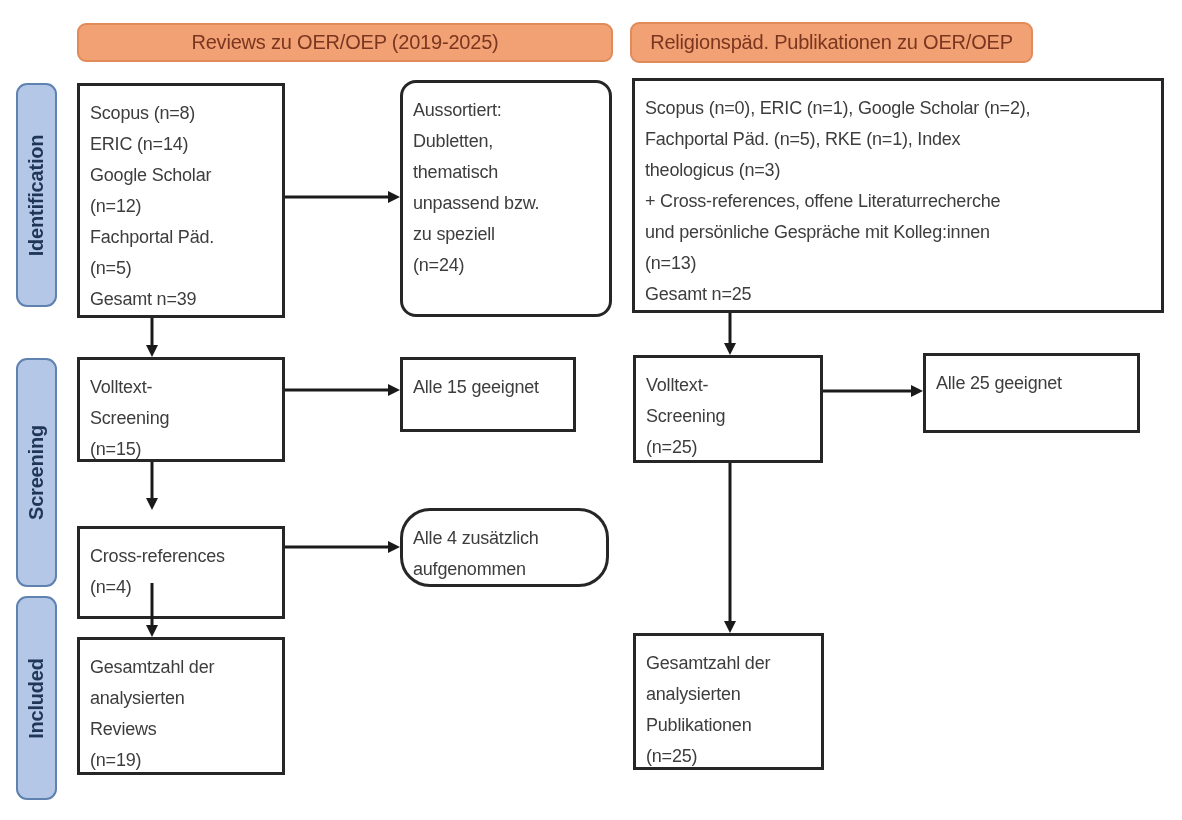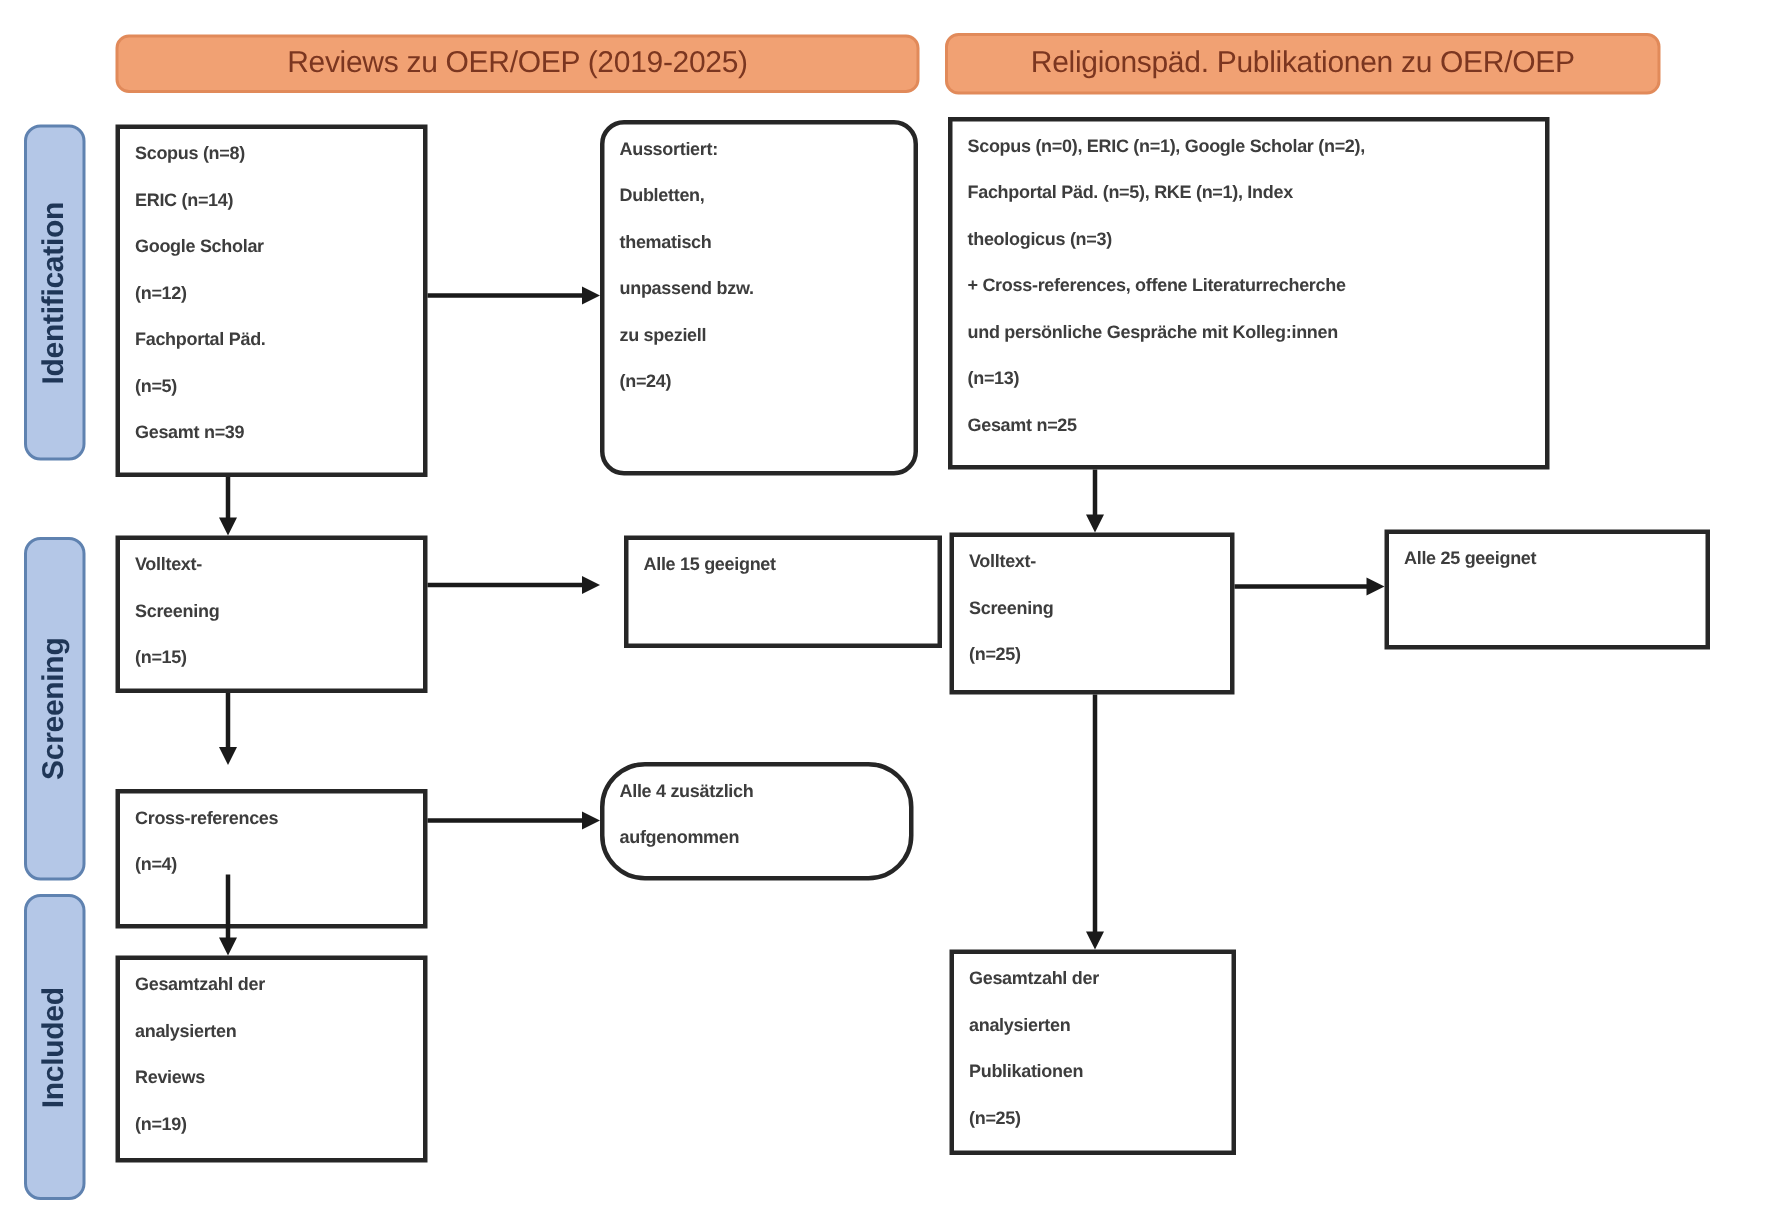--- a/index.html
+++ b/index.html
@@ -23,32 +23,32 @@
     background:var(--stage-fill);border:2px solid var(--stage-border);
     border-radius:11px;color:var(--stage-text);box-sizing:border-box;
   }
   .stage span{
     transform:rotate(-90deg);white-space:nowrap;
     font-size:20px;font-weight:bold;letter-spacing:-0.2px;
   }
   .fbox{
     position:absolute;background:#fff;border:3px solid var(--box-border);
     box-sizing:border-box;color:var(--box-text);
-    font-size:12px;font-weight:bold;line-height:31px;letter-spacing:-0.2px;
-    padding:1px 10px;white-space:pre-line;
+    font-size:18px;font-weight:normal;line-height:31px;letter-spacing:-0.2px;
+    padding:12px 10px;white-space:pre-line;
   }
   #arrows{position:absolute;left:0;top:0;width:1182px;height:820px;pointer-events:none;}
 </style>
 </head>
 <body>
 
 <div id="canvas">
 
   <div class="col-header" style="left:77px;top:23px;width:536px;height:39px;">Reviews zu OER/OEP (2019-2025)</div>
-  <div class="col-header" style="left:630px;top:22px;width:477px;height:41px;">Religionspäd. Publikationen zu OER/OEP</div>
+  <div class="col-header" style="left:630px;top:22px;width:403px;height:41px;">Religionspäd. Publikationen zu OER/OEP</div>
 
   <div class="stage" style="left:16px;top:83px;width:41px;height:224px;">
     <span>Identification</span>
   </div>
   <div class="stage" style="left:16px;top:358px;width:41px;height:229px;">
     <span>Screening</span>
   </div>
   <div class="stage" style="left:16px;top:596px;width:41px;height:204px;">
     <span>Included</span>
   </div>
@@ -62,31 +62,31 @@
 Gesamt n=39</div>
   <div class="fbox" style="left:400px;top:80px;width:212px;height:237px;border-radius:16px;">Aussortiert:
 Dubletten,
 thematisch
 unpassend bzw.
 zu speziell
 (n=24)</div>
   <div class="fbox" style="left:77px;top:357px;width:208px;height:105px;">Volltext-
 Screening
 (n=15)</div>
-  <div class="fbox" style="left:416px;top:357px;width:212px;height:75px;">Alle 15 geeignet</div>
+  <div class="fbox" style="left:400px;top:357px;width:176px;height:75px;">Alle 15 geeignet</div>
   <div class="fbox" style="left:77px;top:510px;width:208px;height:93px;margin-top:16px;">Cross-references
 (n=4)</div>
   <div class="fbox" style="left:400px;top:508px;width:209px;height:79px;border-radius:30px;">Alle 4 zusätzlich
 aufgenommen</div>
   <div class="fbox" style="left:77px;top:637px;width:208px;height:138px;">Gesamtzahl der
 analysierten
 Reviews
 (n=19)</div>
 
-  <div class="fbox" style="left:632px;top:78px;width:401px;height:235px;">Scopus (n=0), ERIC (n=1), Google Scholar (n=2),
+  <div class="fbox" style="left:632px;top:78px;width:532px;height:235px;">Scopus (n=0), ERIC (n=1), Google Scholar (n=2),
 Fachportal Päd. (n=5), RKE (n=1), Index
 theologicus (n=3)
 + Cross-references, offene Literaturrecherche
 und persönliche Gespräche mit Kolleg:innen
 (n=13)
 Gesamt n=25</div>
   <div class="fbox" style="left:633px;top:355px;width:190px;height:108px;">Volltext-
 Screening
 (n=25)</div>
   <div class="fbox" style="left:923px;top:353px;width:217px;height:80px;">Alle 25 geeignet</div>

